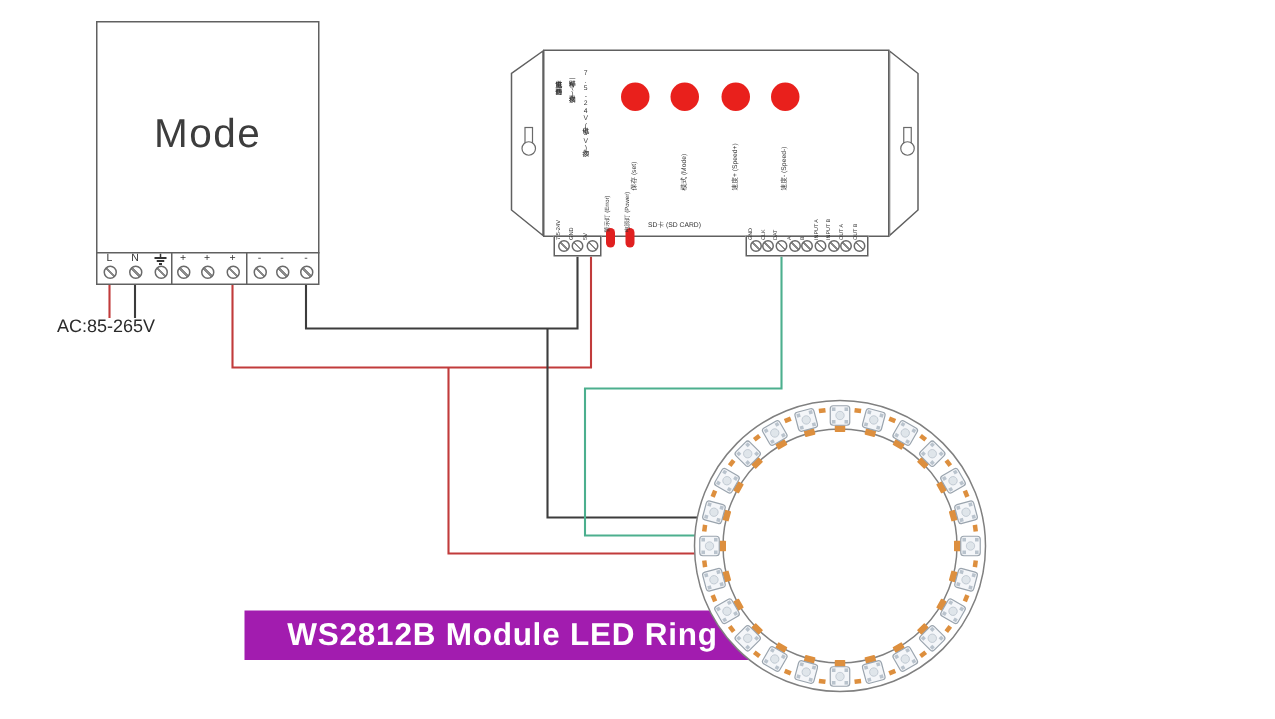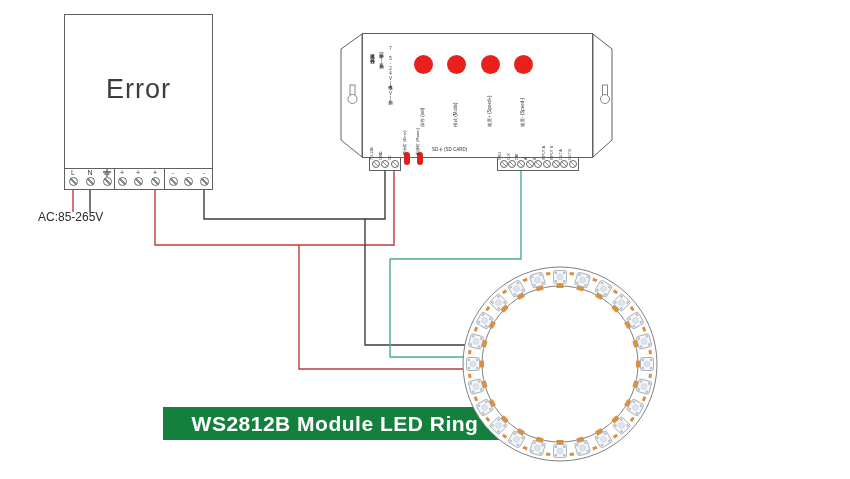--- a/index.html
+++ b/index.html
@@ -50,21 +50,21 @@
     <polyline points="73,190 73,212" fill="none" stroke-width="1.4" stroke="#C13B3B"></polyline>
     <polyline points="90,190 90,212" fill="none" stroke-width="1.4" stroke="#3C3C3C"></polyline>
     <polyline points="155,190 155,245 394,245 394,171" fill="none" stroke-width="1.4" stroke="#C13B3B"></polyline>
     <polyline points="299,245 299,369 466,369" fill="none" stroke-width="1.4" stroke="#C13B3B"></polyline>
     <polyline points="204,190 204,219 385,219 385,171" fill="none" stroke-width="1.4" stroke="#3C3C3C"></polyline>
     <polyline points="365,219 365,345 466,345" fill="none" stroke-width="1.4" stroke="#3C3C3C"></polyline>
     <polyline points="521,171 521,259 390,259 390,357 466,357" fill="none" stroke-width="1.4" stroke="#4CAF8E"></polyline>
   </svg>
 
   <div class="abs" id="power-box"></div>
-  <div class="abs" id="power-title">Error</div>
+  <div class="abs" id="power-title">Mode</div>
   <div class="abs" id="power-strip"></div>
   <div class="abs strip-div" style="left:114px"></div>
   <div class="abs strip-div" style="left:164px"></div>
 
   <div class="abs tlabel" style="left:73px;top:169px">L</div>
   <div class="abs tlabel" style="left:90px;top:169px">N</div>
   <svg class="abs" width="10" height="8" style="left:102px;top:169px">
     <line x1="5" y1="0" x2="5" y2="3" stroke="#333" stroke-width="1"></line>
     <line x1="1" y1="3" x2="9" y2="3" stroke="#333" stroke-width="1.2"></line>
     <line x1="2.5" y1="5" x2="7.5" y2="5" stroke="#333" stroke-width="1.2"></line>
@@ -132,21 +132,21 @@
   <div class="abs vtext" style="left:502px;top:156px;font-size:3.6px">GND</div>
   <div class="abs vtext" style="left:510.7px;top:156px;font-size:3.6px">CLK</div>
   <div class="abs vtext" style="left:519.4px;top:156px;font-size:3.6px">DAT</div>
   <div class="abs vtext" style="left:528.1px;top:156px;font-size:3.6px">A</div>
   <div class="abs vtext" style="left:536.8px;top:156px;font-size:3.6px">B</div>
   <div class="abs vtext" style="left:545.5px;top:156px;font-size:3.6px">INPUT A</div>
   <div class="abs vtext" style="left:554.2px;top:156px;font-size:3.6px">INPUT B</div>
   <div class="abs vtext" style="left:562.9px;top:156px;font-size:3.6px">OUT A</div>
   <div class="abs vtext" style="left:571.6px;top:156px;font-size:3.6px">OUT B</div>
 
-  <div class="abs" id="banner" style="background: #15803d;">
+  <div class="abs" id="banner" style="background: #a21caf;">
     <span style="color: rgb(255, 255, 255);">WS2812B Module LED Ring</span>
   </div>
 
   <svg class="abs" id="ring-svg" width="240" height="240">
       <circle cx="120" cy="120" r="97" fill="#fff" stroke="#808080" stroke-width="1"></circle>
       <circle cx="120" cy="120" r="78" fill="#fff" stroke="#808080" stroke-width="1"></circle>
       <g transform="translate(210.22148238501674,108.1221165079753) rotate(82.5)">
         <rect x="-2.2" y="-1.5" width="4.4" height="3" fill="#DD8F3E"></rect>
       </g>
       <g transform="translate(207,120) rotate(90)">

